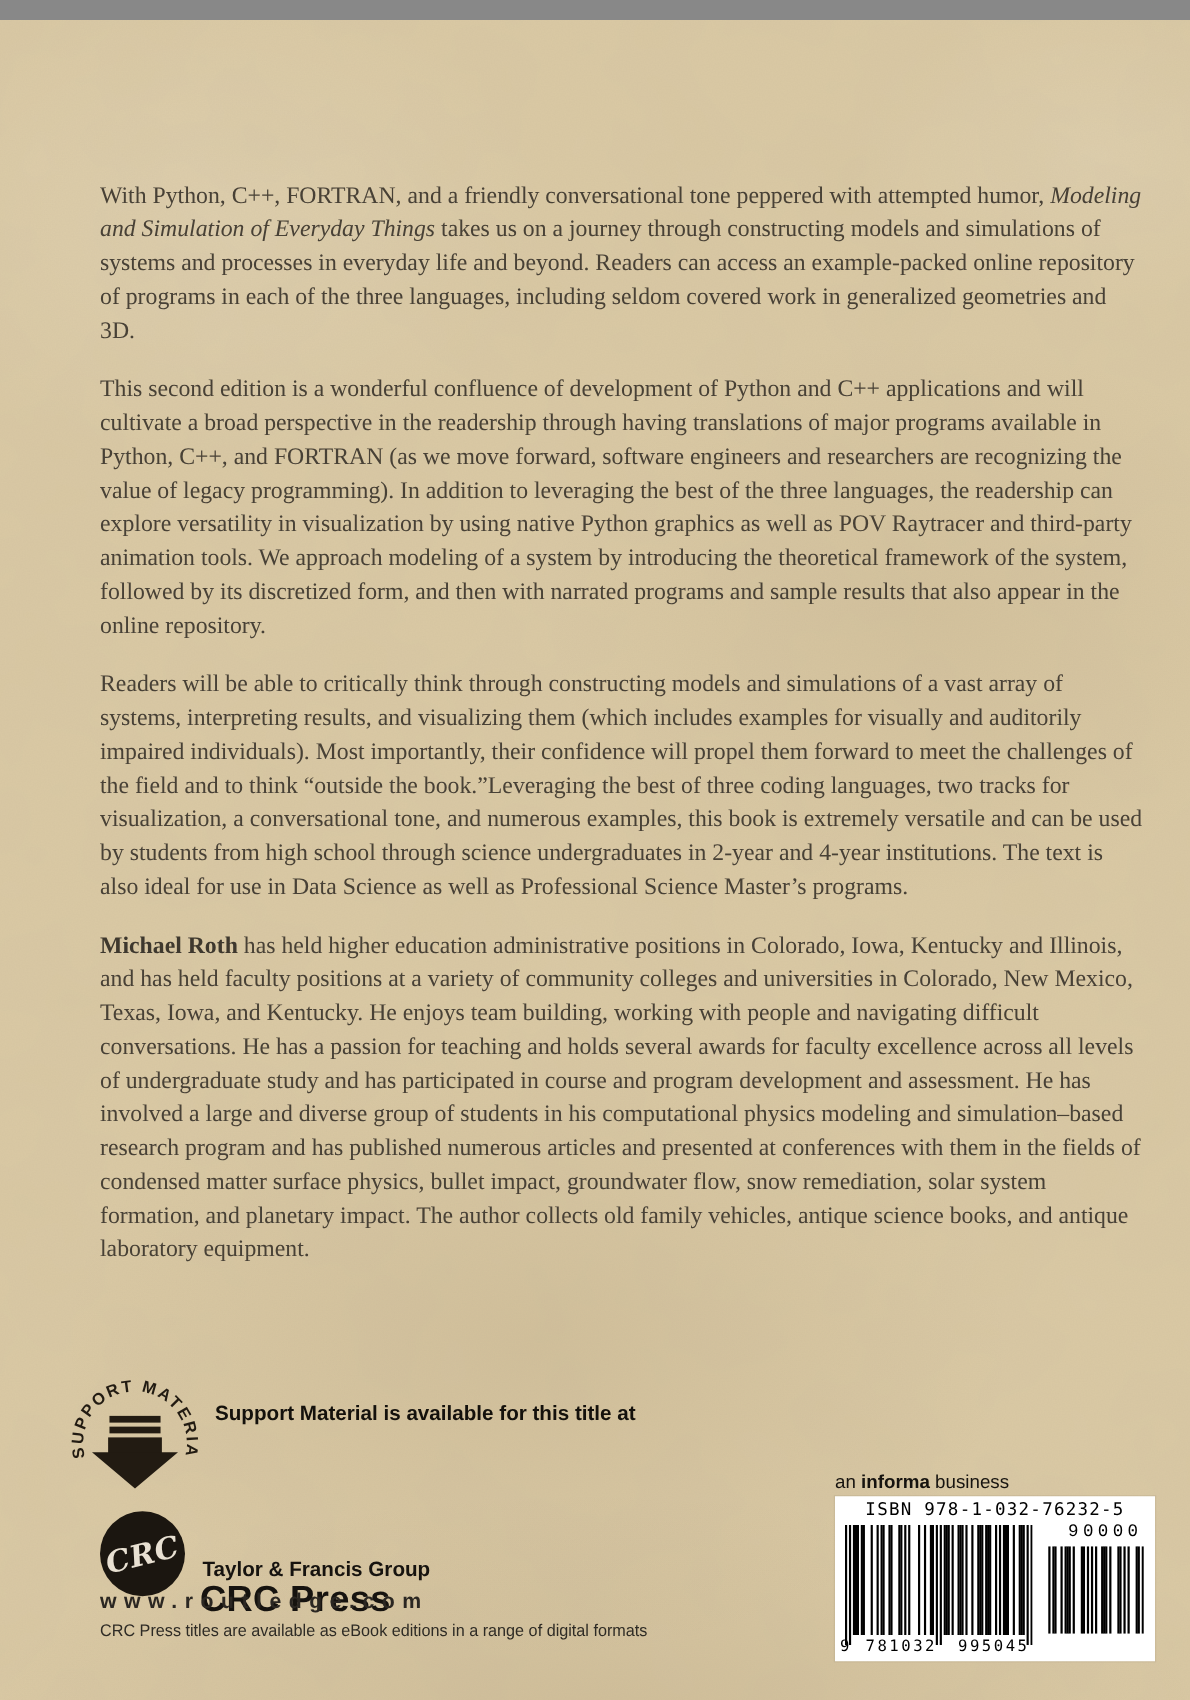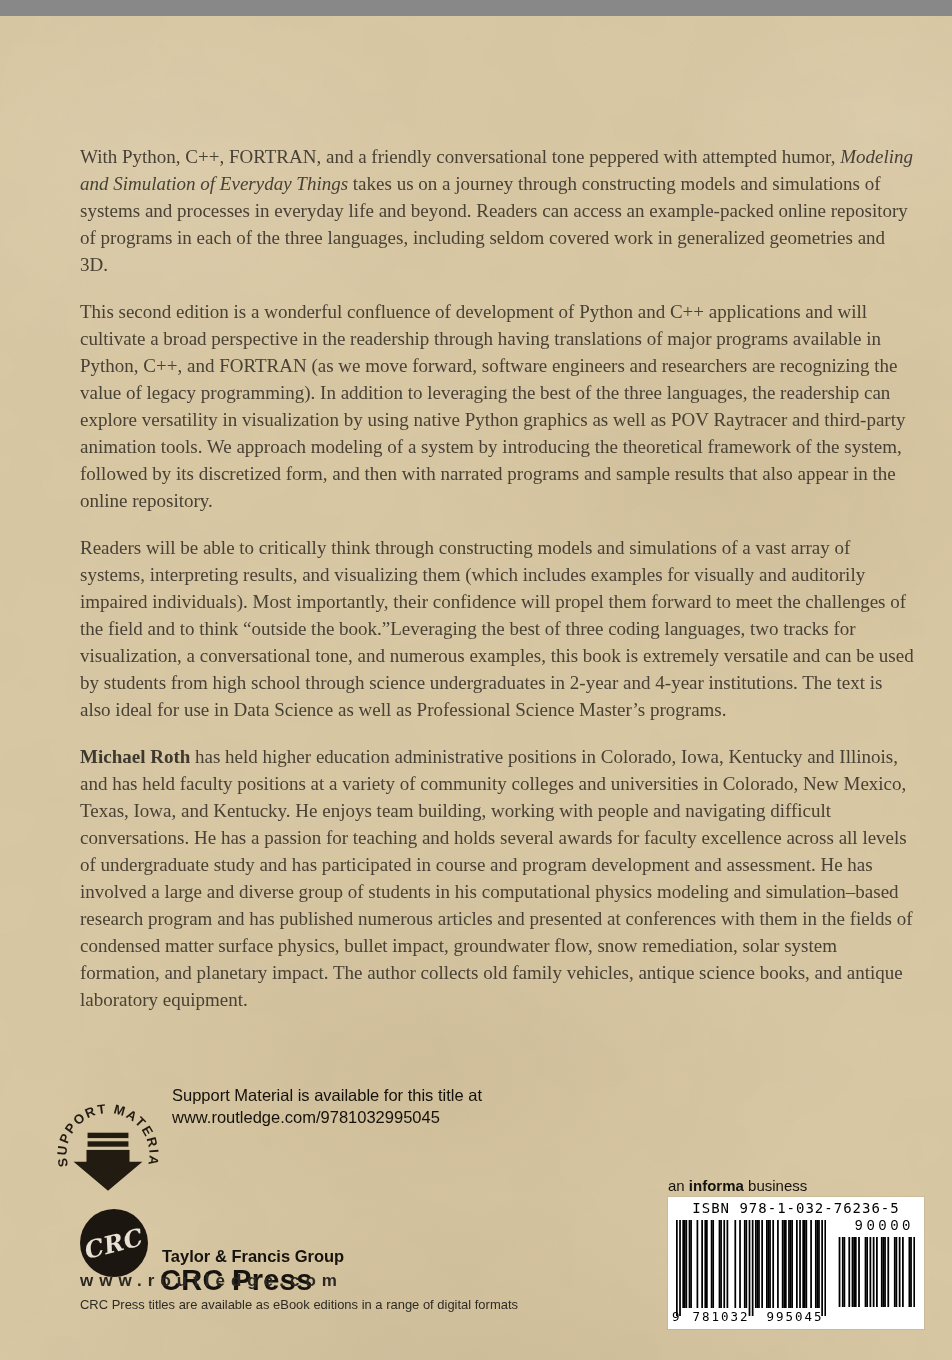--- a/index.html
+++ b/index.html
@@ -29,23 +29,23 @@
   }
   .body-text p{margin:0 0 20px 0;}
   .body-text i{font-style:italic;}
   .body-text b{font-weight:bold;color:#3e382e;}
 
   
   .badge{position:absolute;left:54px;top:1078px;}
   .badge text{font-family:"Liberation Sans",sans-serif;font-weight:bold;fill:#221b12;}
   .badge .shape{fill:#221b12;}
   .support-note{
-    position:absolute;left:172px;top:1068px;
-    font-family:"Liberation Sans",sans-serif;
-    font-size:16.5px;line-height:22px;color:#14110c;
+    position:absolute;left:172px;top:1104px;
+    font-family:"Liberation Sans",sans-serif;
+    font-size:16.5px;line-height:22px;color:#14110c;font-weight:bold;
   }
 
   
   .crc-circle{
     position:absolute;left:80px;top:1193px;width:68px;height:68px;
     border-radius:50%;background:#1b1610;
     display:flex;align-items:center;justify-content:center;
   }
   .crc-circle span{
     font-family:"DejaVu Serif","Liberation Serif",serif;
@@ -142,35 +142,34 @@
     </text>
     <g>
       <rect class="shape" x="31" y="36" width="38" height="5"></rect>
       <rect class="shape" x="31" y="44" width="38" height="5"></rect>
       <rect class="shape" x="30" y="52" width="40" height="12"></rect>
       <polygon class="shape" points="18,63 82,63 50,90"></polygon>
     </g>
   </svg>
   <div class="support-note">
     <div>Support Material is available for this title at</div>
-    <div>www.routledge.com/9781032995045</div>
   </div>
 
   <div class="crc-circle">
     <span>CRC</span>
   </div>
   <div class="crc-name">CRC Press</div>
   <div class="crc-group">Taylor &amp; Francis Group</div>
   <div class="website">www.routledge.com</div>
   <div class="ebook-note">CRC Press titles are available as eBook editions in a range of digital formats</div>
 
   <div class="informa"><span>an </span><b>informa</b><span> business</span></div>
 
   <div class="barcode-box">
-    <div class="isbn-label">ISBN 978-1-032-76236-5</div>
+    <div class="isbn-label">ISBN 978-1-032-76232-5</div>
     <svg id="ean-main" class="ean-main" width="150" height="98">
         <rect x="0.00" y="0" width="1.73" height="96"></rect>
         <rect x="3.16" y="0" width="1.73" height="96"></rect>
         <rect x="6.32" y="0" width="1.73" height="88"></rect>
         <rect x="7.89" y="0" width="1.73" height="88"></rect>
         <rect x="9.47" y="0" width="1.73" height="88"></rect>
         <rect x="12.63" y="0" width="1.73" height="88"></rect>
         <rect x="14.21" y="0" width="1.73" height="88"></rect>
         <rect x="20.53" y="0" width="1.73" height="88"></rect>
         <rect x="25.26" y="0" width="1.73" height="88"></rect>

